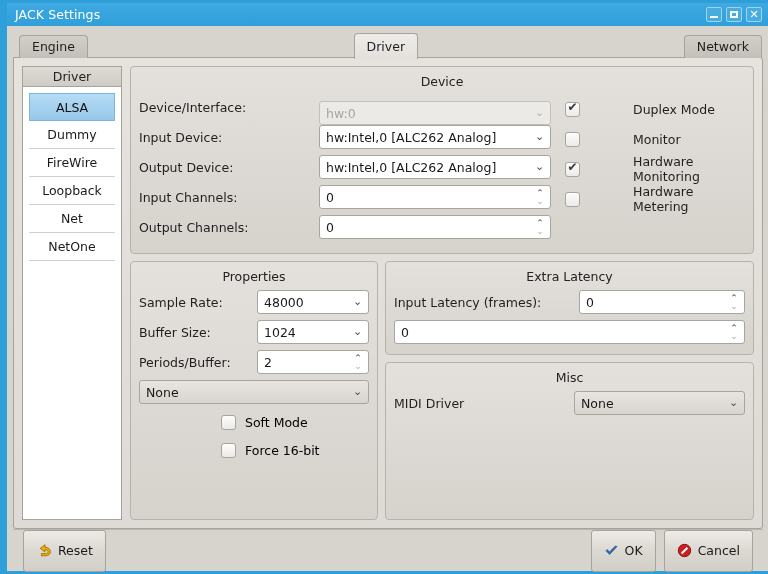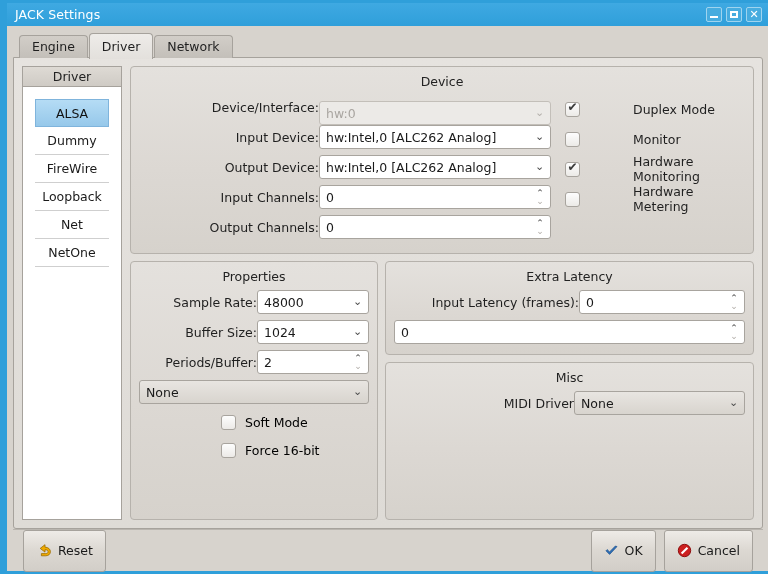--- a/index.html
+++ b/index.html
@@ -61,21 +61,21 @@
     background: #d7d3cd;
     display: flex; flex-direction: column;
     padding: 6px 6px 0 6px;
   }
 
   
   .tabbar {
     display: flex; align-items: flex-end;
     height: 26px; flex: 0 0 26px;
     padding-left: 6px;
-    position: relative; z-index: 3;
+    position: relative; z-index: 3; justify-content: space-between;
   }
   .tab {
     height: 23px;
     padding: 0 12px;
     line-height: 22px;
     font-size: 12.5px;
     color: #1f1f1f;
     border: 1px solid #a6a29c;
     border-bottom: none;
     border-radius: 4px 4px 0 0;
@@ -110,21 +110,21 @@
     text-align: center;
     font-size: 12.5px; color: #222;
     border: 1px solid #a6a29c;
     background: linear-gradient(to bottom, #dedad4 0%, #cfcbc5 100%);
   }
   .driver-list {
     flex: 1 1 auto;
     border: 1px solid #a6a29c;
     border-top: none;
     background: #ffffff;
-    padding: 12px;
+    padding: 6px;
     overflow: hidden;
   }
   .driver-item {
     height: 28px; line-height: 28px;
     text-align: center;
     font-size: 12.5px;
     color: #1a1a1a;
     border-bottom: 1px solid #cfcfcf;
     background: #ffffff;
   }
@@ -156,21 +156,20 @@
   .device-body { display: flex; gap: 14px; }
   .device-fields { flex: 1 1 auto; min-width: 0; }
   .device-checks { width: 180px; flex: 0 0 180px; padding-top: 2px; }
 
   .field-row {
     display: flex; align-items: center;
     margin-bottom: 6px;
     height: 24px;
   }
   .field-label {
-    text-align: right;
     font-size: 12.5px;
     color: #1f1f1f;
     white-space: nowrap;
   }
   .lbl-device { width: 180px; flex: 0 0 180px; }
   .lbl-prop   { width: 118px; flex: 0 0 118px; }
   .lbl-lat    { width: 185px; flex: 0 0 185px; }
   .lbl-misc   { width: 180px; flex: 0 0 180px; }
 
   

